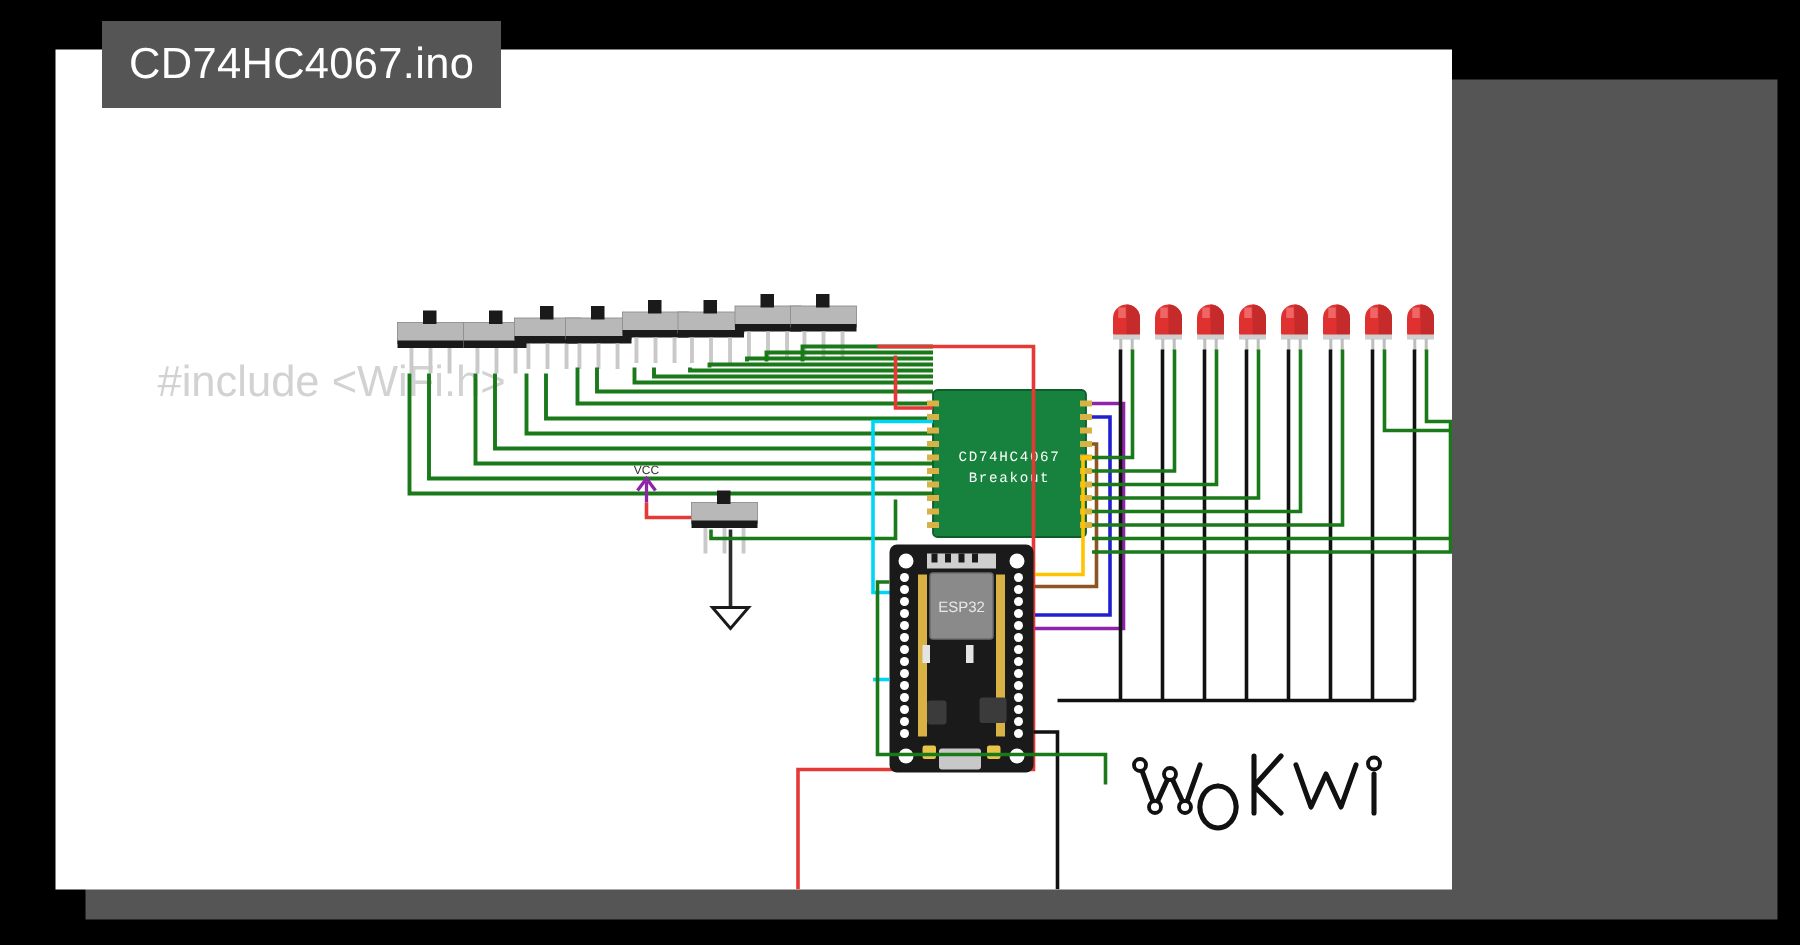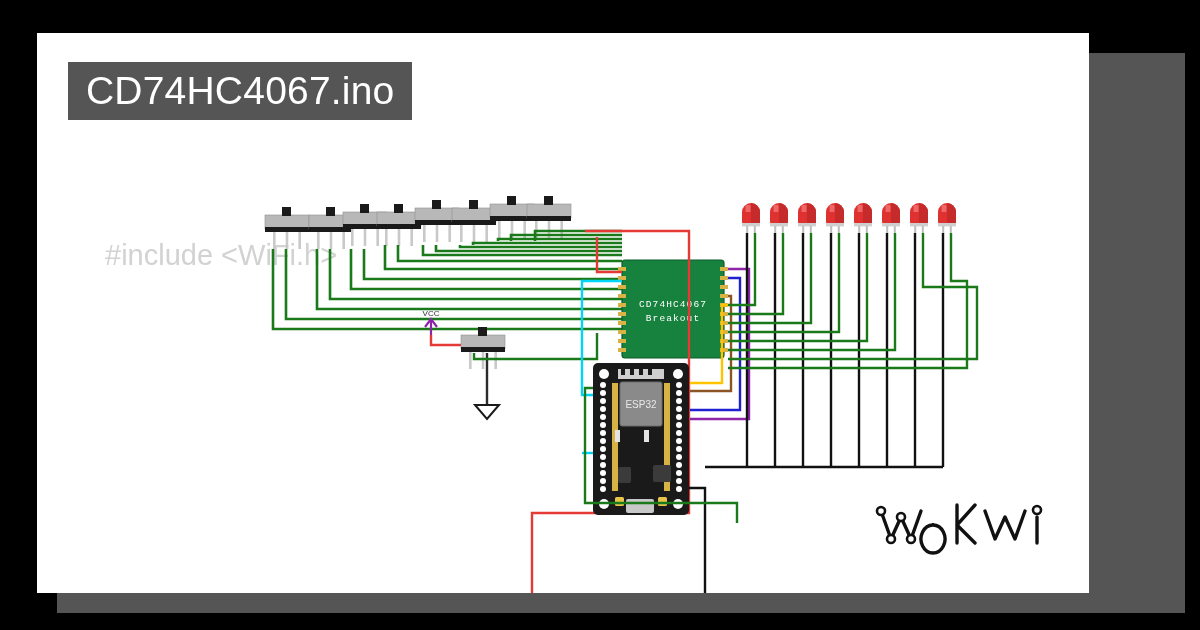--- a/index.html
+++ b/index.html
@@ -11,33 +11,32 @@
   #stage { position: relative; width: 1200px; height: 630px; background: #000; }
 
   
   .card-shadow {
     position: absolute; left: 57px; top: 53px;
     width: 1128px; height: 560px;
     background: #555555;
   }
   .card {
     position: absolute; left: 37px; top: 33px;
-    width: 1052px; height: 560px;
+    width: 931px; height: 560px;
     background: #ffffff; overflow: hidden;
   }
 
   
   .title-chip {
     position: absolute; left: 68px; top: 14px;
     height: 58px; padding: 0 18px;
     background: #555555; color: #ffffff;
     display: flex; align-items: center;
-    font-size: 39px; letter-spacing: 0.2px; white-space: nowrap;
+    font-size: 29px; letter-spacing: 0.2px; white-space: nowrap;
     z-index: 40;
-    margin-top: 48px;
   }
 
   
   .code {
     position: absolute; left: 68px; top: 100px;
     width: 1060px;
     color: #d2d2d2; font-size: 29px; line-height: 49px;
     white-space: pre; z-index: 2; user-select: none;
   }
   .code .ln { height: 49px; }

